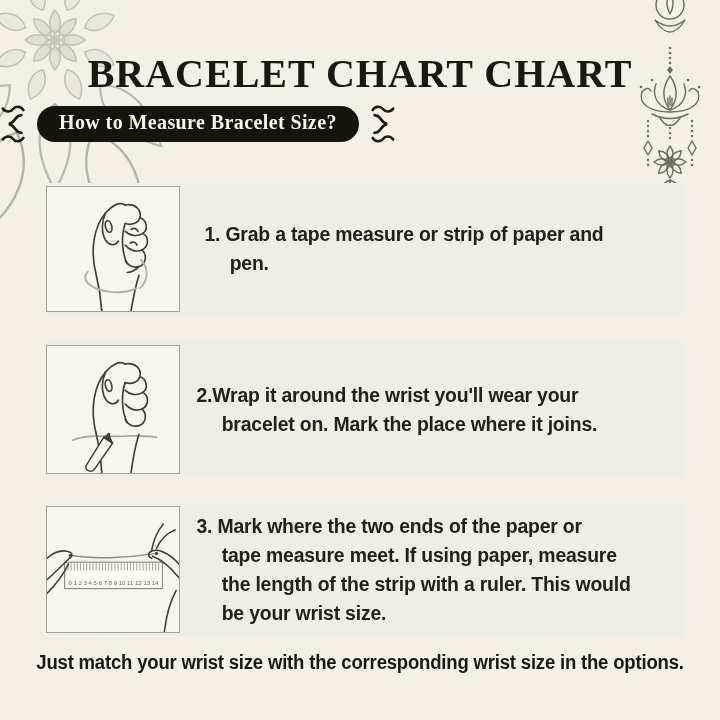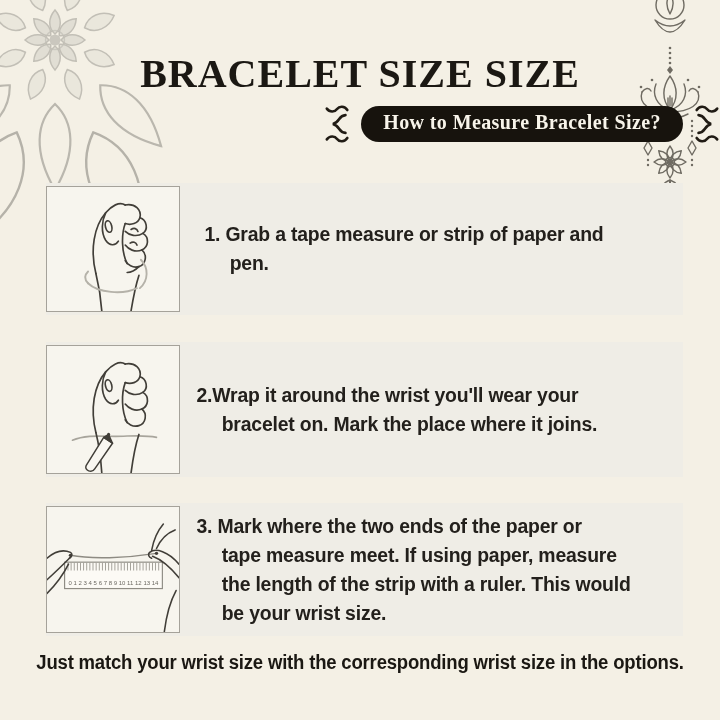--- a/index.html
+++ b/index.html
@@ -12,21 +12,21 @@
   .mandala{position:absolute;top:0;left:0;width:280px;height:280px;pointer-events:none;}
   .lotus{position:absolute;top:0;left:620px;width:100px;height:228px;pointer-events:none;}
   
   .title{
     position:absolute;top:50px;left:0;width:720px;text-align:center;
     font-family:"Liberation Serif",serif;font-weight:700;font-size:40px;
     letter-spacing:1px;color:var(--ink,#1b1813);
   }
   .banner{
     position:absolute;top:104px;left:0;width:720px;height:40px;
-    display:flex;justify-content:flex-end;align-items:center;gap:9px;
+    display:flex;justify-content:flex-start;align-items:center;gap:9px;
   }
   .flourish{width:28px;height:42px;flex:none;}
   .pill{
     background:var(--banner-bg,#17130d);color:var(--banner-text,#f8f4ea);
     border-radius:19px;padding:5px 22px 8px;
     font-family:"Liberation Serif",serif;font-weight:700;font-size:20px;
     letter-spacing:.4px;white-space:nowrap;
   }
   
   .step-row{
@@ -215,21 +215,21 @@
       <path d="M50,182 C48,188 48,192 50,196"></path>
       <g fill="#6f6b62" stroke="none">
         <circle cx="50" cy="203" r="1.2"></circle>
           <circle cx="50" cy="208" r="1.2"></circle>
         <circle cx="50" cy="213" r="1.2"></circle>
           <circle cx="50" cy="218" r="1.2"></circle>
       </g>
     </g>
   </svg>
 
-  <div class="title">BRACELET SIZE SIZE</div>
+  <div class="title">BRACELET CHART CHART</div>
 
   <div class="banner">
     <svg class="flourish" viewBox="0 0 30 44" aria-hidden="true">
       <g stroke="#201b14" stroke-width="2.8" fill="none" stroke-linecap="round">
         <path d="M25,7 C22,2.5 16.5,2.5 14,6 C11.5,9.5 6,9.5 3,5.5"></path>
         <path d="M23,12.5 C15,13 17.5,20 9.5,22 C17.5,24 15,31 23,31.5"></path>
         <path d="M3,38.5 C6,34.5 11.5,34.5 14,38 C16.5,41.5 22,41.5 25,37"></path>
       </g>
     </svg>
     <div class="pill">How to Measure Bracelet Size?</div>

